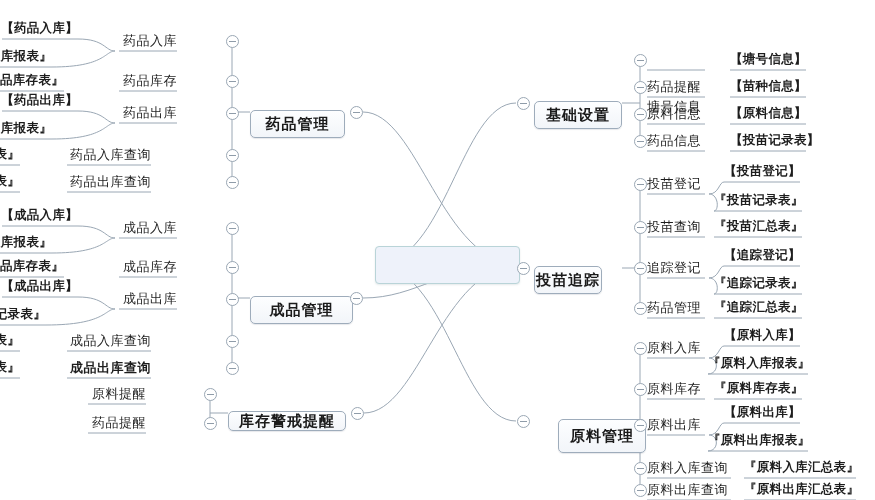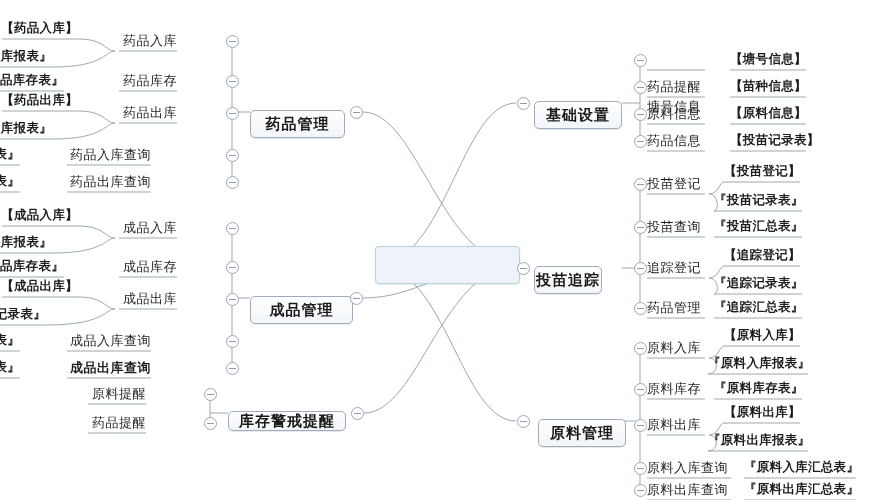--- a/index.html
+++ b/index.html
@@ -224,21 +224,21 @@
       <div class="toggle" style="left: 633.5px; top: 220.5px;"></div>
       <div class="lbl lvl2" style="top: 220px; left: 647px;">投苗查询</div>
       <div class="lbl lvl3" style="top: 220px; left: 714px;">『投苗汇总表』</div>
       <div class="toggle" style="left: 633.5px; top: 261.5px;"></div>
       <div class="lbl lvl2" style="top: 261px; left: 647px;">追踪登记</div>
       <div class="lbl lvl3" style="top: 249px; left: 724px;">【追踪登记】</div>
       <div class="lbl lvl3" style="top: 277px; left: 714px;">『追踪记录表』</div>
       <div class="toggle" style="left: 633.5px; top: 301.5px;"></div>
       <div class="lbl lvl2" style="top: 301px; left: 647px;">药品管理</div>
       <div class="lbl lvl3" style="top: 301px; left: 714px;">『追踪汇总表』</div>
-      <div class="branch-node" style="left: 538px; top: 407px; width: 88px; height: 28px;">原料管理</div>
+      <div class="branch-node" style="left: 558px; top: 407px; width: 88px; height: 34px;">原料管理</div>
       <div class="toggle" style="left: 516.5px; top: 414.5px;"></div>
       <div class="toggle" style="left: 633.5px; top: 341.5px;"></div>
       <div class="lbl lvl2" style="top: 341px; left: 647px;">原料入库</div>
       <div class="lbl lvl3" style="top: 329px; left: 724px;">【原料入库】</div>
       <div class="lbl lvl3" style="top: 357px; left: 708px;">『原料入库报表』</div>
       <div class="toggle" style="left: 633.5px; top: 382.5px;"></div>
       <div class="lbl lvl2" style="top: 382px; left: 647px;">原料库存</div>
       <div class="lbl lvl3" style="top: 382px; left: 714px;">『原料库存表』</div>
       <div class="toggle" style="left: 633.5px; top: 418.5px;"></div>
       <div class="lbl lvl2" style="top: 418px; left: 647px;">原料出库</div>

